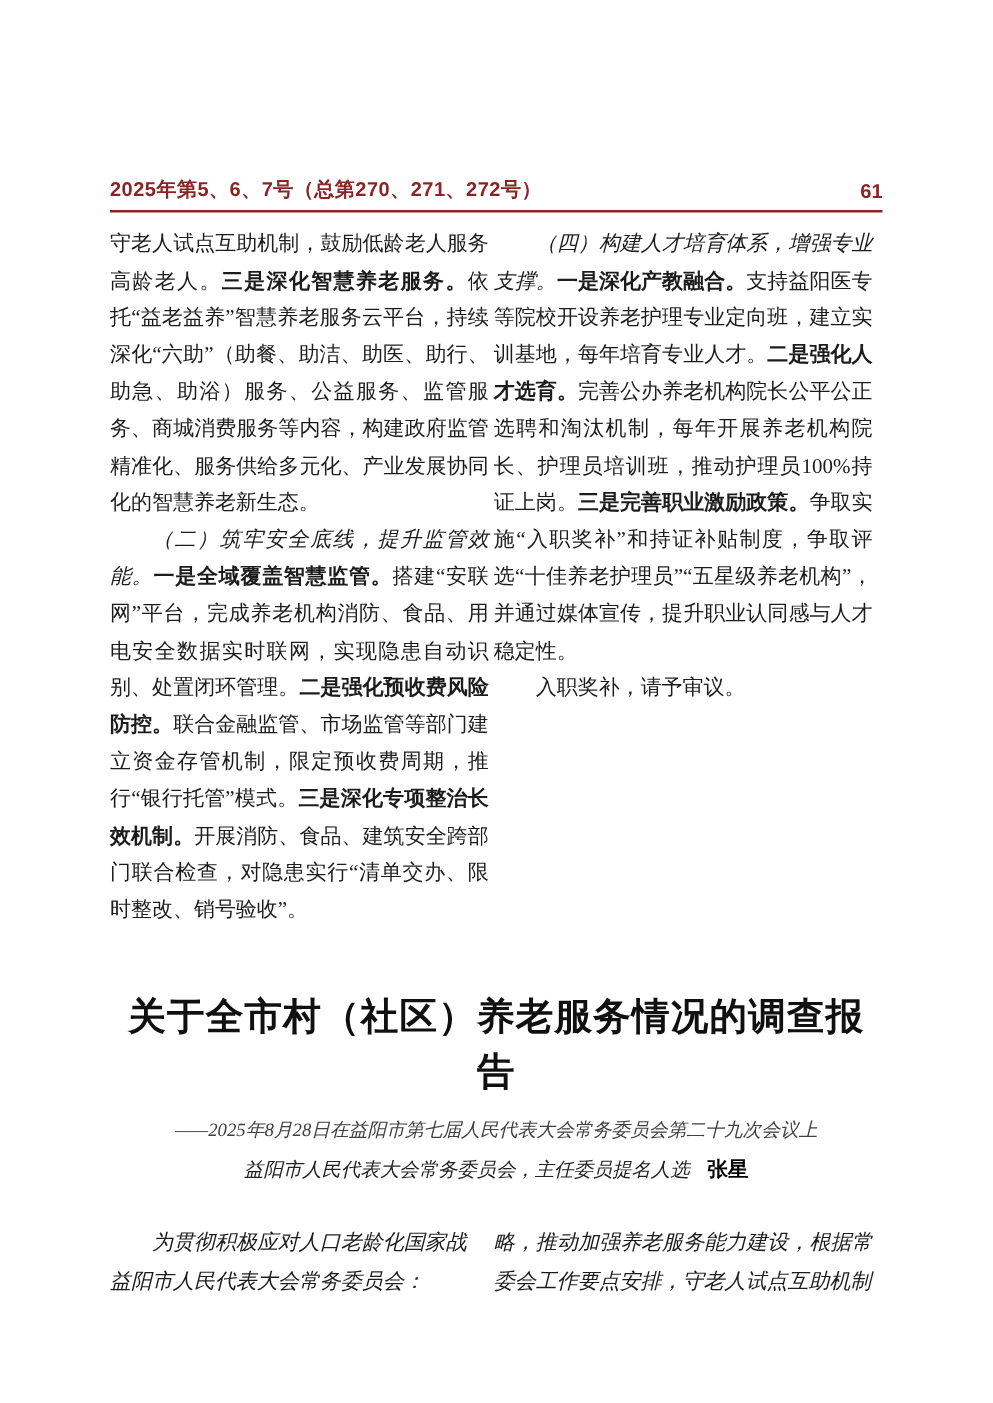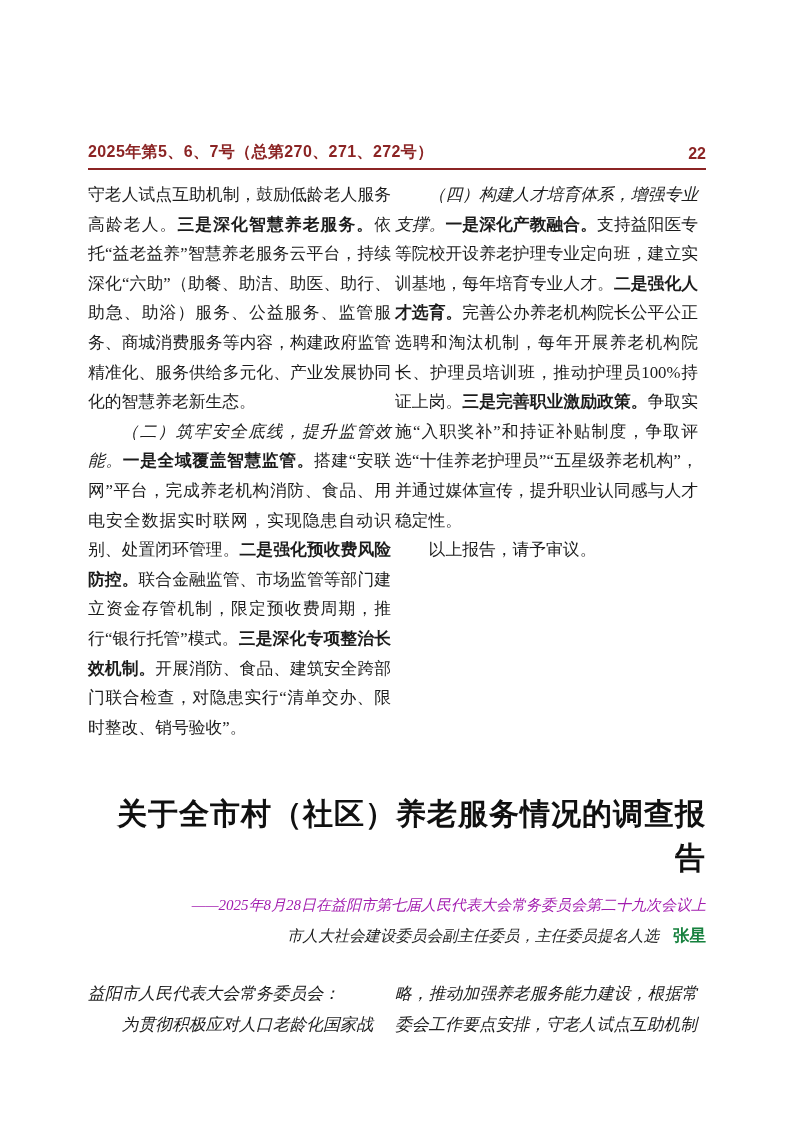--- a/index.html
+++ b/index.html
@@ -23,68 +23,68 @@
   .para { text-align:justify; }
   .para.indent { text-indent:2em; }
 
   .seg-normal { }
   .seg-bold {
     font-family:"Liberation Sans","DejaVu Sans",sans-serif;
     font-weight:700;
   }
   .seg-kaiti { font-style:italic; }
 
-  .report-head { margin-top:50px; text-align:right; }
+  .report-head { margin-top:50px; text-align:center; }
   .report-title {
     font-family:"Liberation Sans","DejaVu Sans",sans-serif;
     font-size:30px; font-weight:700; color:#101010;
     letter-spacing:1px; line-height:44px;
   }
-  .subtitle { margin-top:10px; font-size:15px; font-style:italic; line-height:30px; color:#a21caf; }
+  .subtitle { margin-top:10px; font-size:15px; font-style:italic; line-height:30px; color:#404040; }
   .presenter { margin-top:1px; font-size:15.5px; font-style:italic; line-height:30px; color:#222; }
   .presenter-name {
-    font-style:normal; font-family:Liberation Mono, monospace;
-    font-weight:700; font-size:16.5px; margin-left:14px; color:#15803d;
+    font-style:normal; font-family:Liberation Sans, sans-serif;
+    font-weight:700; font-size:16.5px; margin-left:14px; color:#000000;
   }
 
   .report-body { margin-top:26px; }
   .report-body .col { line-height:31px; }
 </style>
 </head>
 <body>
 
 <div class="page">
 
   <div class="gz-header" id="gz-header" style="color: rgb(139, 36, 36); border-bottom-color: rgb(139, 36, 36);">
     <span class="issue">2025年第5、6、7号（总第270、271、272号）</span>
-    <span class="pagenum">22</span>
+    <span class="pagenum">61</span>
   </div>
 
   <div class="two-col">
     <div class="col" id="cont-left">
         <div class="para"><span class="seg-normal">守老人试点互助机制，鼓励低龄老人服务高龄老人。</span><span class="seg-bold">三是深化智慧养老服务。</span><span class="seg-normal">依托“益老益养”智慧养老服务云平台，持续深化“六助”（助餐、助洁、助医、助行、助急、助浴）服务、公益服务、监管服务、商城消费服务等内容，构建政府监管精准化、服务供给多元化、产业发展协同化的智慧养老新生态。</span></div>
         <div class="para indent"><span class="seg-kaiti">（二）筑牢安全底线，提升监管效能。</span><span class="seg-bold">一是全域覆盖智慧监管。</span><span class="seg-normal">搭建“安联网”平台，完成养老机构消防、食品、用电安全数据实时联网，实现隐患自动识别、处置闭环管理。</span><span class="seg-bold">二是强化预收费风险防控。</span><span class="seg-normal">联合金融监管、市场监管等部门建立资金存管机制，限定预收费周期，推行“银行托管”模式。</span><span class="seg-bold">三是深化专项整治长效机制。</span><span class="seg-normal">开展消防、食品、建筑安全跨部门联合检查，对隐患实行“清单交办、限时整改、销号验收”。</span></div>
       </div>
     <div class="col" id="cont-right">
         <div class="para indent"><span class="seg-kaiti">（四）构建人才培育体系，增强专业支撑。</span><span class="seg-bold">一是深化产教融合。</span><span class="seg-normal">支持益阳医专等院校开设养老护理专业定向班，建立实训基地，每年培育专业人才。</span><span class="seg-bold">二是强化人才选育。</span><span class="seg-normal">完善公办养老机构院长公平公正选聘和淘汰机制，每年开展养老机构院长、护理员培训班，推动护理员100%持证上岗。</span><span class="seg-bold">三是完善职业激励政策。</span><span class="seg-normal">争取实施“入职奖补”和持证补贴制度，争取评选“十佳养老护理员”“五星级养老机构”，并通过媒体宣传，提升职业认同感与人才稳定性。</span></div>
-        <div class="para indent"><span class="seg-normal">以上报告，请予审议。</span></div>
+        <div class="para indent"><span class="seg-normal">入职奖补，请予审议。</span></div>
       </div>
   </div>
 
   <div class="report-head">
     <div class="report-title">关于全市村（社区）养老服务情况的调查报告</div>
     <div class="subtitle">——2025年8月28日在益阳市第七届人民代表大会常务委员会第二十九次会议上</div>
     <div class="presenter">
-      <span>市人大社会建设委员会副主任委员，主任委员提名人选</span><span class="presenter-name">张星</span>
+      <span>益阳市人民代表大会常务委员会，主任委员提名人选</span><span class="presenter-name">张星</span>
     </div>
   </div>
 
   <div class="two-col report-body">
     <div class="col" id="report-left">
+        <div class="para indent"><span class="seg-kaiti">为贯彻积极应对人口老龄化国家战</span></div>
         <div class="para"><span class="seg-kaiti">益阳市人民代表大会常务委员会：</span></div>
-        <div class="para indent"><span class="seg-kaiti">为贯彻积极应对人口老龄化国家战</span></div>
       </div>
     <div class="col" id="report-right">
         <div class="para"><span class="seg-kaiti">略，推动加强养老服务能力建设，根据常委会工作要点安排，守老人试点互助机制</span></div>
       </div>
   </div>
 
 </div>
 
 </body></html>

